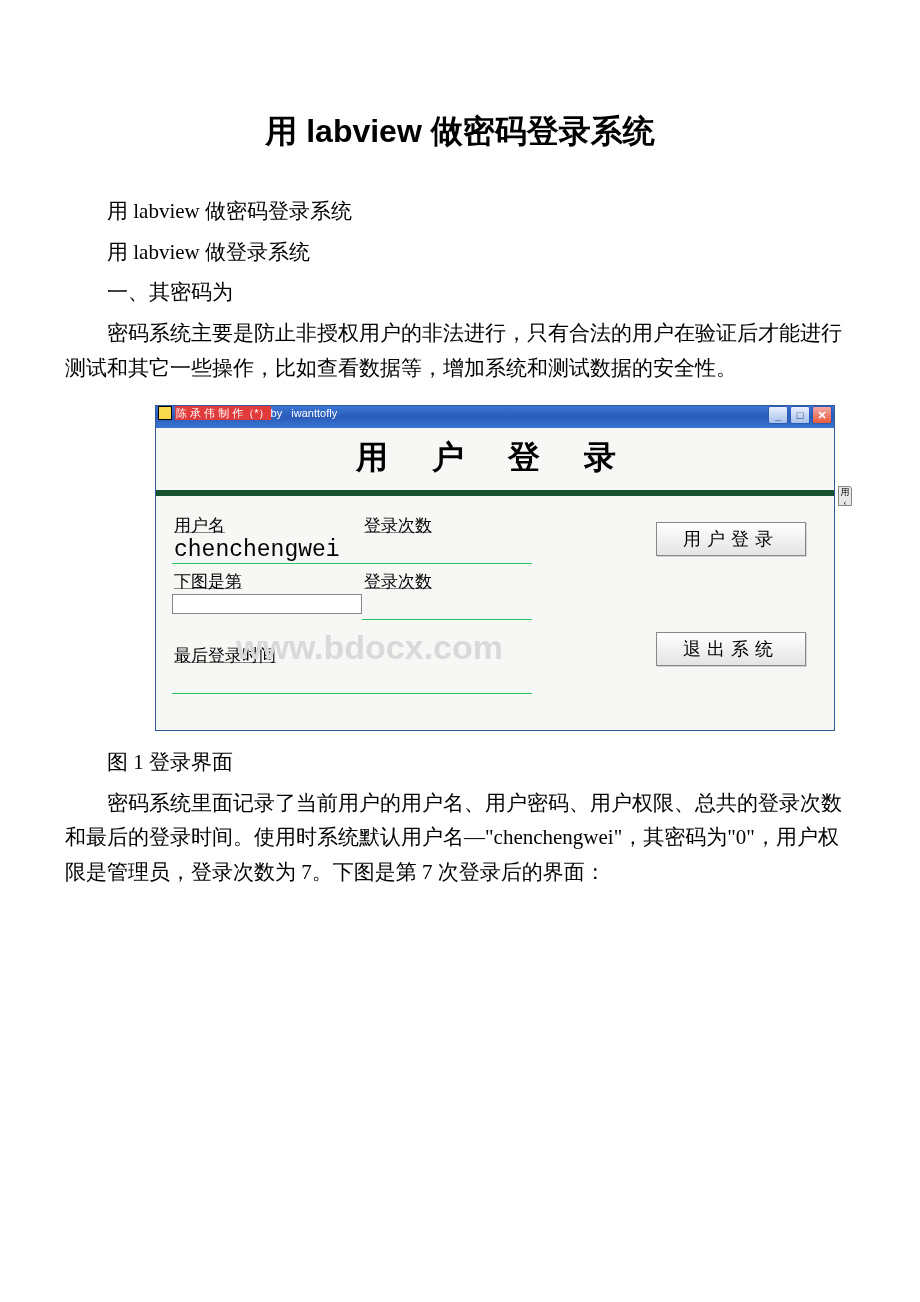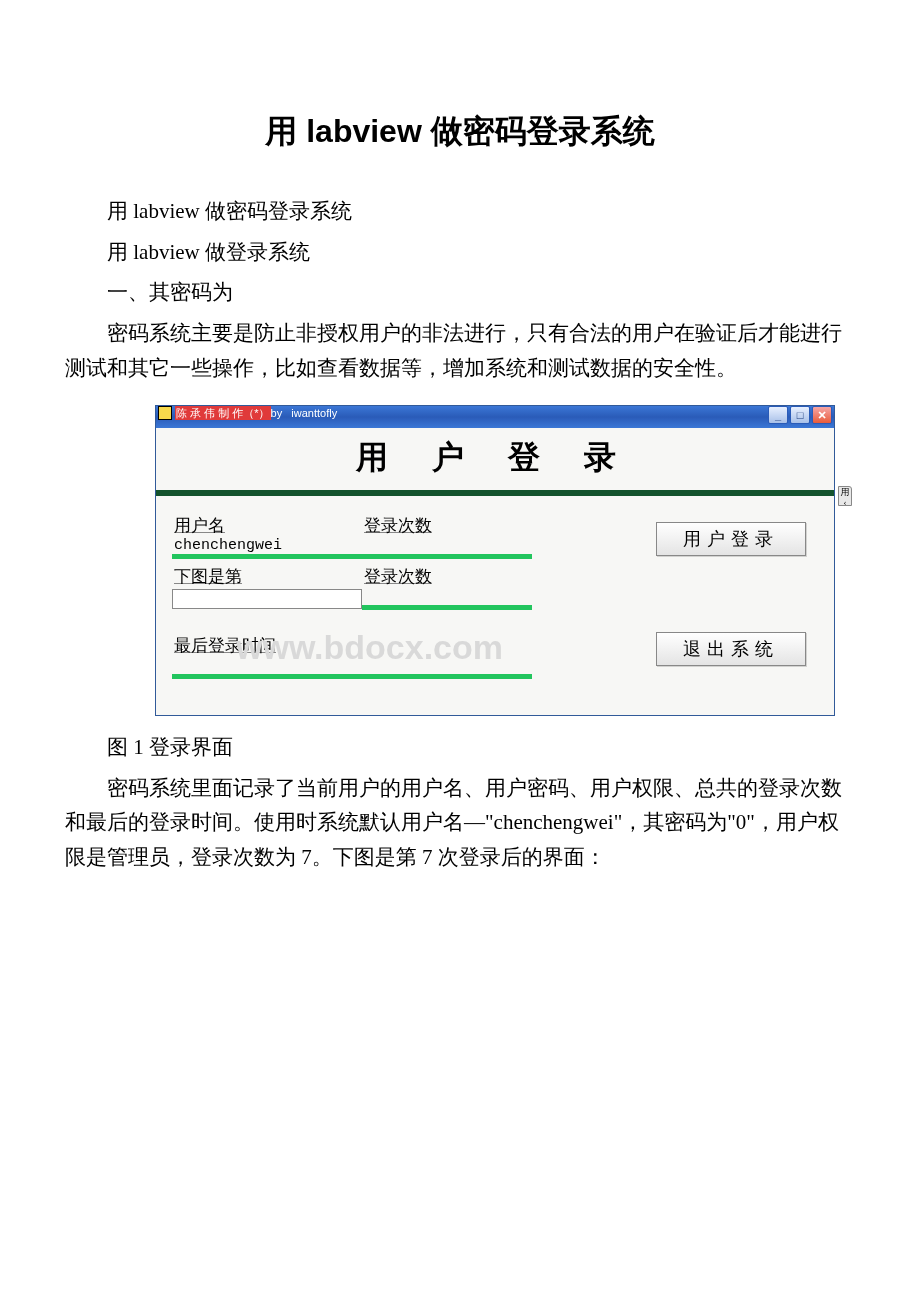--- a/index.html
+++ b/index.html
@@ -112,22 +112,22 @@
     .col-mid { width: 170px; }
     .lbl {
       font-size: 17px;
       font-family: "SimSun", serif;
       text-decoration: underline;
       text-decoration-color: #888;
       padding-left: 2px;
     }
     .val {
       font-family: "Courier New", monospace;
-      font-size: 15px;
-      border-bottom: 5px solid #22c55e;
+      font-size: 23px;
+      border-bottom: 1px solid #22c55e;
       min-height: 22px;
       padding-left: 2px;
     }
     .val-box {
       background: #fff;
       border: 1px solid #888;
       min-height: 20px;
       margin-top: 1px;
       position: relative;
     }

